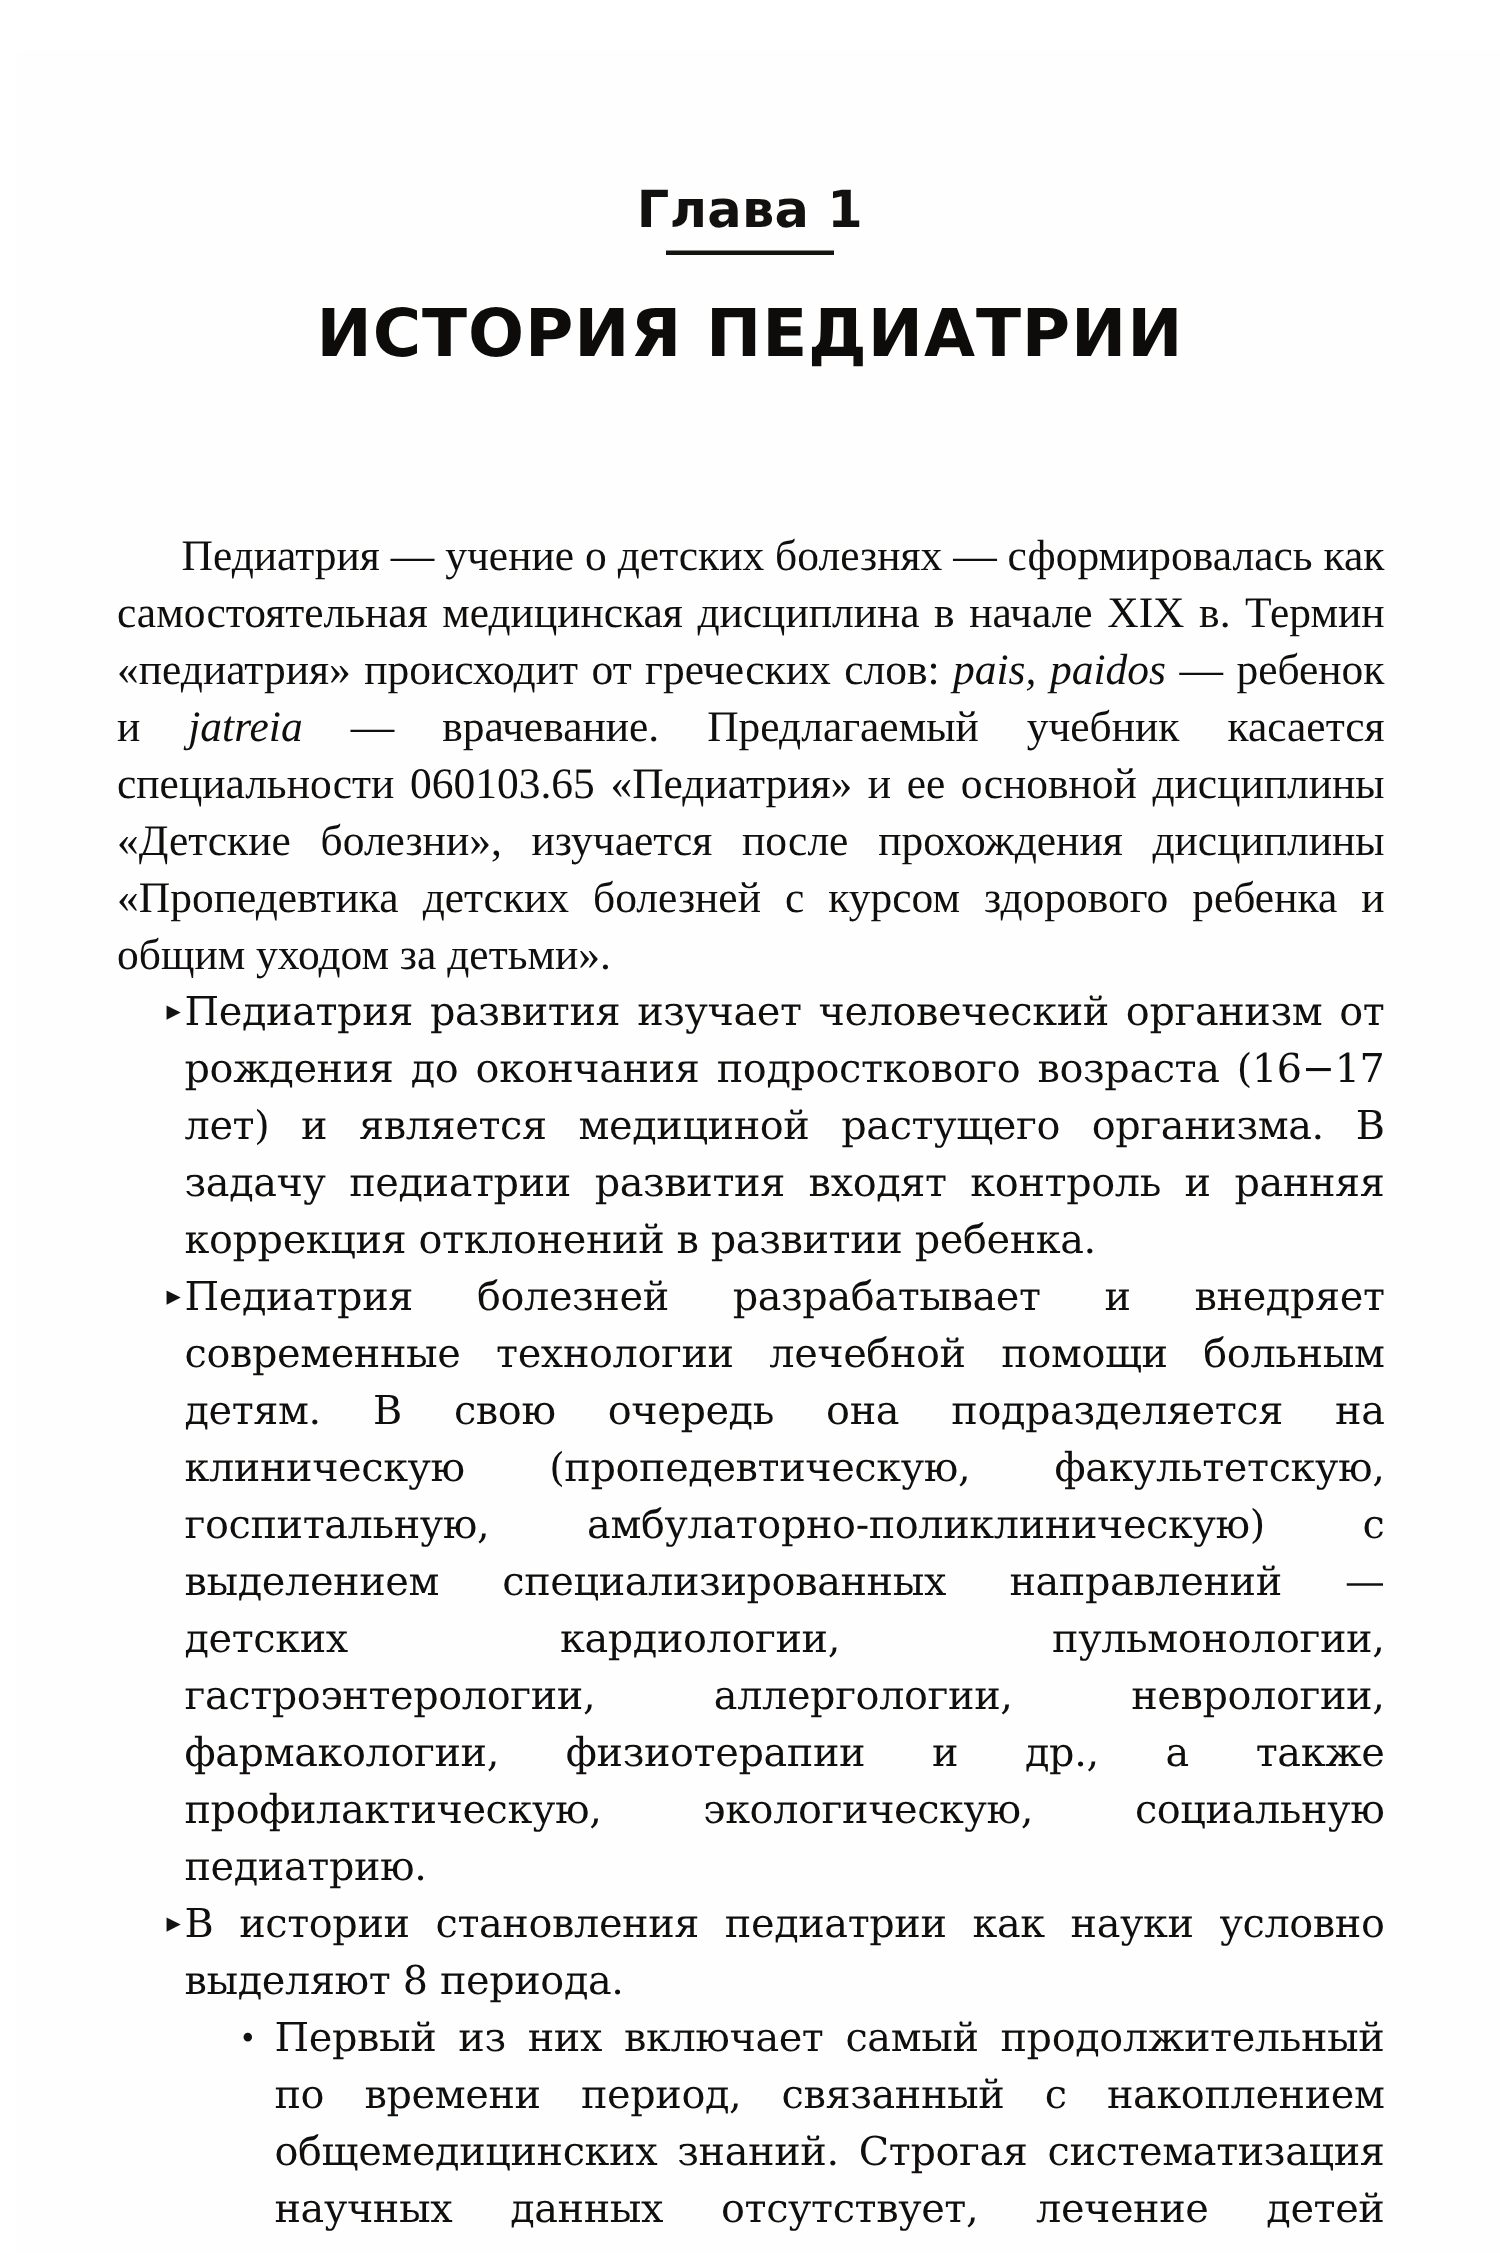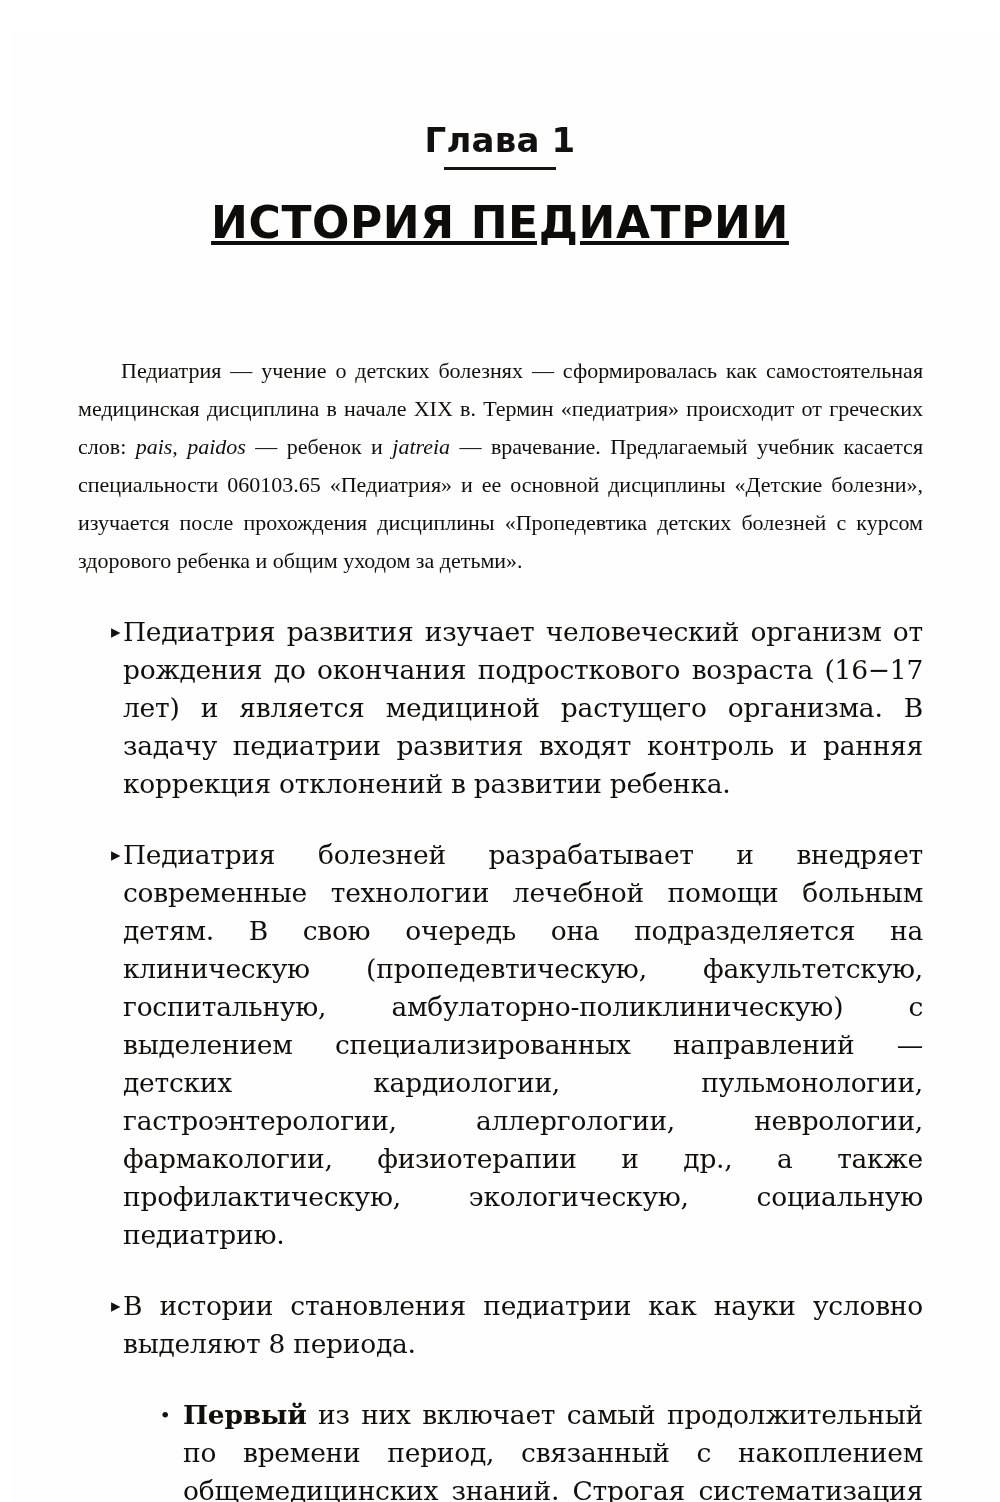--- a/index.html
+++ b/index.html
@@ -61,57 +61,55 @@
     margin: 8px auto 9px auto;
   }
 
   .chapter-title {
     font-family: "DejaVu Sans", "Liberation Sans", sans-serif;
     font-weight: 700;
     font-size: 44px;
     letter-spacing: 0.6px;
     line-height: 1.1;
     color: #0d0c0b;
-    text-decoration: underline;
   }
 
   
   .body-col {
     position: absolute;
     left: 78px;
     top: 352px;
     width: 845px;
   }
 
   p.para {
     margin: 0;
-    font-size: 22px;
+    font-size: 29px;
     line-height: 38px;
     text-align: justify;
     text-justify: inter-word;
     hyphens: manual;
   }
 
   p.para.indent {
     text-indent: 43px;
   }
 
   
   .alt-face {
     font-family: "DejaVu Serif", "Liberation Serif", serif;
     letter-spacing: -0.25px;
-    margin-top: 33px;
   }
 
   i, .ital {
     font-style: italic;
   }
 
   b, .bold {
-    font-weight: 700;
+    font-weight: 400;
   }
 
   
   ul.level1 {
     list-style: none;
     margin: 0;
     padding: 0;
   }
 
   ul.level1 > li {

